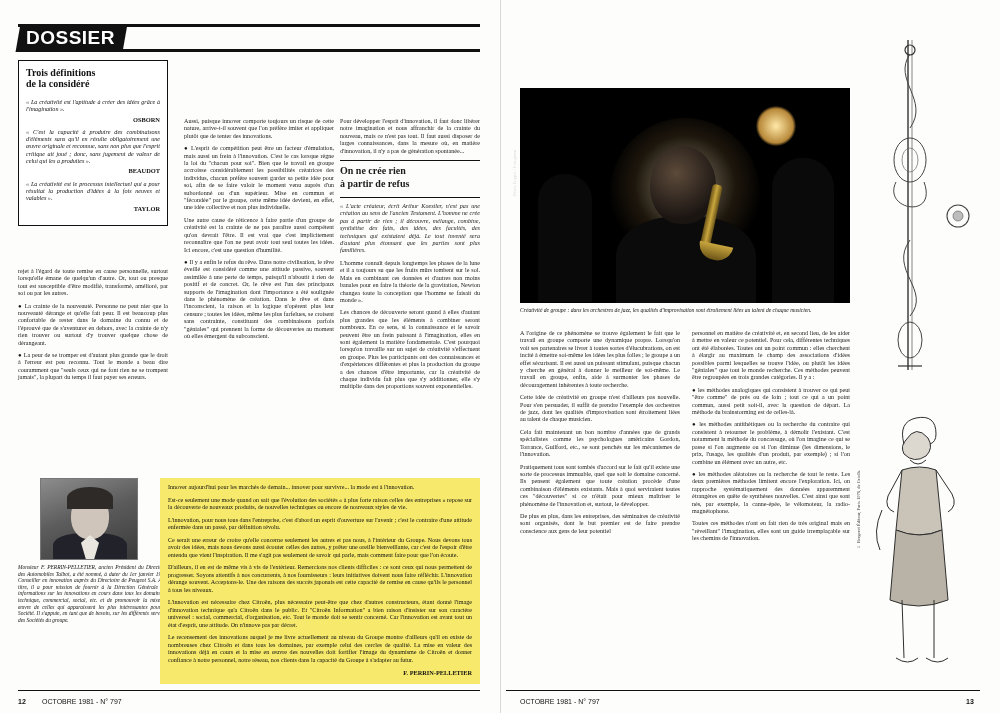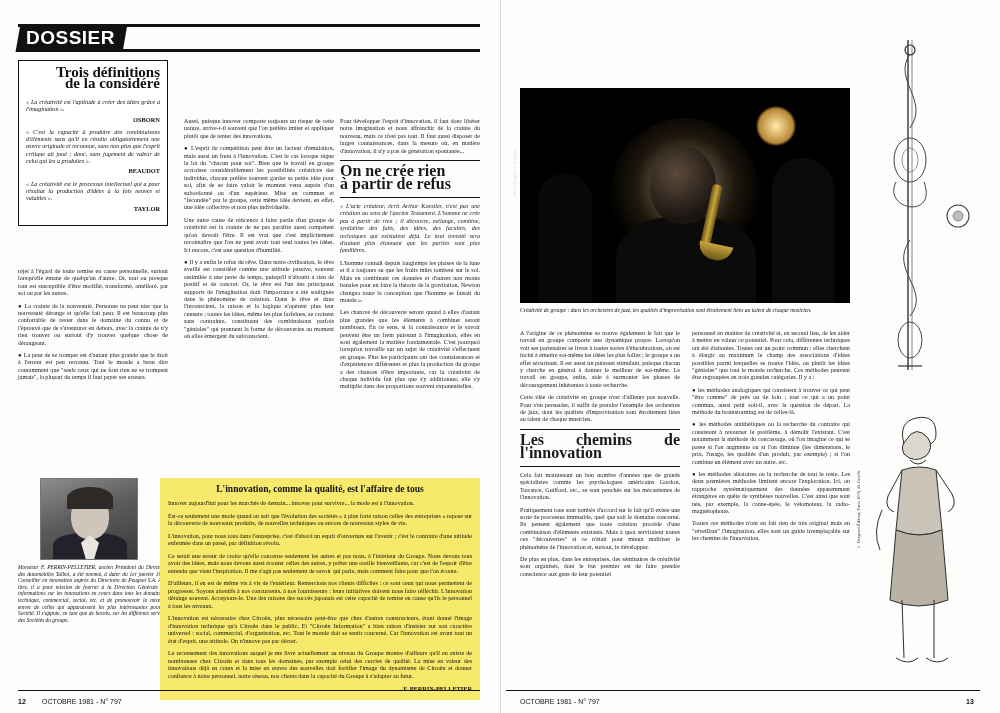--- a/index.html
+++ b/index.html
@@ -14,39 +14,39 @@
   .dossier-tab{position:absolute;left:0;top:0;height:28px;padding:0 10px 0 8px;
       background:#111;color:#fff;font-family:"Liberation Sans",sans-serif;font-weight:bold;
       font-size:19px;letter-spacing:.5px;line-height:28px;
       transform:skewX(-10deg);}
   .dossier-tab span{display:inline-block;transform:skewX(10deg);}
   
   .col{position:absolute;font-size:6.1px;line-height:7.4px;text-align:justify;color:#1a1a1a;}
   .col p{margin:0 0 5px 0;}
   
   .defbox{position:absolute;left:18px;top:60px;width:150px;border:1px solid #111;padding:6px 7px 7px 7px;box-sizing:border-box;background:#fff;}
-  .defbox h2{margin:0 0 10px 0;font-family:"Liberation Serif",serif;font-weight:bold;font-size:15px;text-align:right;line-height:11px;}
+  .defbox h2{margin:0 0 10px 0;font-family:"Liberation Serif",serif;font-weight:bold;font-size:10px;text-align:left;line-height:11px;}
   .defbox .entry{font-style:italic;font-size:6.1px;line-height:7.3px;text-align:justify;margin-bottom:6px;}
   .defbox .author{font-style:normal;font-weight:bold;font-size:6.4px;text-align:right;display:block;margin-top:2px;}
   
   .portrait-wrap{position:absolute;left:18px;top:478px;width:150px;}
   .portrait{width:96px;height:80px;background:linear-gradient(160deg,#8d8d8d 0%,#5c5c5c 45%,#3a3a3a 100%);position:relative;margin:0 auto 4px 22px;overflow:hidden;border:1px solid #777;}
   .portrait .face{position:absolute;left:30px;top:14px;width:38px;height:46px;border-radius:50% 50% 45% 45%;background:#cfc5ba;}
   .portrait .hair{position:absolute;left:26px;top:8px;width:46px;height:22px;border-radius:50% 50% 0 0;background:#2d2a27;}
   .portrait .suit{position:absolute;left:12px;top:54px;width:74px;height:30px;background:#22222a;border-radius:40% 40% 0 0;}
   .portrait .shirt{position:absolute;left:40px;top:56px;width:18px;height:26px;background:#e9e6e0;clip-path:polygon(50% 0,100% 30%,70% 100%,30% 100%,0 30%);}
   .portrait-cap{font-size:5.4px;line-height:6.6px;text-align:justify;font-style:italic;}
   
   .yellowbox{position:absolute;left:160px;top:478px;width:320px;background:#f6e96b;padding:6px 8px 8px 8px;box-sizing:border-box;}
   .yellowbox h3{margin:0 0 5px 0;font-family:"Liberation Sans",serif;font-weight:bold;font-size:9.5px;text-align:center;line-height:11px;font-family:"Liberation Serif",serif;}
   .yellowbox p{margin:0 0 5px 0;font-size:6.1px;line-height:7.5px;text-align:justify;}
   .yellowbox .sig{text-align:right;font-weight:bold;font-size:6.3px;margin-top:4px;}
   
   .head-rule{border-top:1px solid #111;border-bottom:1px solid #111;padding:3px 0;margin:0 0 5px 0;}
-  .sec-title{font-family:"Liberation Serif",serif;font-weight:bold;font-size:16px;line-height:13px;margin:0 0 4px 0;}
+  .sec-title{font-family:"Liberation Serif",serif;font-weight:bold;font-size:10px;line-height:13px;margin:0 0 4px 0;}
   
   .photo{position:absolute;left:520px;top:88px;width:330px;height:215px;background:#000;overflow:hidden;}
   .photo .glow{position:absolute;left:90px;top:30px;width:150px;height:150px;border-radius:50%;
      background:radial-gradient(circle at 50% 45%, rgba(255,240,200,.55), rgba(120,90,50,.25) 45%, rgba(0,0,0,0) 70%);}
   .photo .headfig{position:absolute;left:130px;top:58px;width:66px;height:78px;border-radius:50% 50% 46% 46%;
      background:radial-gradient(circle at 40% 35%, #5c4a3a, #1b1512 70%);}
   .photo .shoulders{position:absolute;left:96px;top:128px;width:140px;height:90px;border-radius:45% 45% 0 0;background:#0b0b0b;}
   .photo .sax{position:absolute;left:186px;top:96px;width:10px;height:66px;background:linear-gradient(90deg,#6b5418,#c9a63d,#6b5418);transform:rotate(12deg);border-radius:4px;}
   .photo .sax2{position:absolute;left:178px;top:156px;width:34px;height:16px;background:linear-gradient(180deg,#c9a63d,#6b5418);border-radius:0 0 16px 16px;transform:rotate(12deg);}
   .photo .figl{position:absolute;left:18px;top:86px;width:54px;height:128px;background:#090909;border-radius:26px 26px 0 0;}
@@ -127,21 +127,20 @@
     <div class="portrait">
       <div class="suit"></div>
       <div class="face"></div>
       <div class="hair"></div>
       <div class="shirt"></div>
     </div>
     <div class="portrait-cap">Monsieur F. PERRIN-PELLETIER, ancien Président du Directoire des Automobiles Talbot, a été nommé, à dater du 1er janvier 1981, Conseiller en innovation auprès du Directoire de Peugeot S.A. A ce titre, il a pour mission de fournir à la Direction Générale des informations sur les innovations en cours dans tous les domaines : technique, commercial, social, etc. et de promouvoir la mise en œuvre de celles qui apparaissent les plus intéressantes pour la Société. Il s'appuie, en tant que de besoin, sur les différents services des Sociétés du groupe.</div>
   </div>
 
   <div class="yellowbox">
-    <h3>L'innovation, comme la qualité, est l'affaire de tous</h3>
     <p>Innover aujourd'hui pour les marchés de demain... innover pour survivre... la mode est à l'innovation.</p>
     <p>Est-ce seulement une mode quand on sait que l'évolution des sociétés « à plus forte raison celles des entreprises » repose sur la découverte de nouveaux produits, de nouvelles techniques ou encore de nouveaux styles de vie.</p>
     <p>L'innovation, pour nous tous dans l'entreprise, c'est d'abord un esprit d'ouverture sur l'avenir ; c'est le contraire d'une attitude enfermée dans un passé, par définition révolu.</p>
     <p>Ce serait une erreur de croire qu'elle concerne seulement les autres et pas nous, à l'intérieur du Groupe. Nous devons tous avoir des idées, mais nous devons aussi écouter celles des autres, y prêter une oreille bienveillante, car c'est de l'espoir d'être entendu que vient l'inspiration. Il me s'agit pas seulement de savoir qui parle, mais comment faire pour que l'on écoute.</p>
     <p>D'ailleurs, il en est de même vis à vis de l'extérieur. Remercions nos clients difficiles : ce sont ceux qui nous permettent de progresser. Soyons attentifs à nos concurrents, à nos fournisseurs : leurs initiatives doivent nous faire réfléchir. L'innovation dérange souvent. Acceptons-le. Une des raisons des succès japonais est cette capacité de remise en cause qu'ils le personnel à tous les niveaux.</p>
     <p>L'innovation est nécessaire chez Citroën, plus nécessaire peut-être que chez d'autres constructeurs, étant donné l'image d'innovation technique qu'a Citroën dans le public. Et "Citroën Information" a bien raison d'insister sur son caractère universel : social, commercial, d'organisation, etc. Tout le monde doit se sentir concerné. Car l'innovation est avant tout un état d'esprit, une attitude. On n'innove pas par décret.</p>
     <p>Le recensement des innovations auquel je me livre actuellement au niveau du Groupe montre d'ailleurs qu'il en existe de nombreuses chez Citroën et dans tous les domaines, par exemple celui des cercles de qualité. La mise en valeur des innovations déjà en cours et la mise en œuvre des nouvelles doit fortifier l'image du dynamisme de Citroën et donner confiance à notre personnel, notre réseau, nos clients dans la capacité du Groupe à s'adapter au futur.</p>
     <div class="sig">F. PERRIN-PELLETIER</div>
   </div>
 
@@ -156,23 +155,20 @@
     <div class="sax"></div>
     <div class="sax2"></div>
     <div class="spotlight"></div>
   </div>
   <div class="photo-credit">Denis Poppel / Fotogram</div>
   <div class="photo-cap">Créativité de groupe : dans les orchestres de jazz, les qualités d'improvisation sont étroitement liées au talent de chaque musicien.</div>
 
   <div class="col" style="left:520px;top:330px;width:160px;">
     <p>A l'origine de ce phénomène se trouve également le fait que le travail en groupe comporte une dynamique propre. Lorsqu'on voit ses partenaires se livrer à toutes sortes d'élucubrations, on est incité à émettre soi-même les idées les plus folles ; le groupe a un effet sécurisant. Il est aussi un puissant stimulant, puisque chacun y cherche en général à donner le meilleur de soi-même. Le travail en groupe, enfin, aide à surmonter les phases de découragement inhérentes à toute recherche.</p>
     <p>Cette idée de créativité en groupe n'est d'ailleurs pas nouvelle. Pour s'en persuader, il suffit de prendre l'exemple des orchestres de jazz, dont les qualités d'improvisation sont étroitement liées au talent de chaque musicien.</p>
-    <div class="head-rule">
-      <div class="sec-title">Les chemins de l'innovation</div>
-    </div>
     <p>Cela fait maintenant un bon nombre d'années que de grands spécialistes comme les psychologues américains Gordon, Torrance, Guilford, etc., se sont penchés sur les mécanismes de l'innovation.</p>
     <p>Pratiquement tous sont tombés d'accord sur le fait qu'il existe une sorte de processus immuable, quel que soit le domaine concerné. Ils pensent également que toute création procède d'une combinaison d'éléments existants. Mais à quoi serviraient toutes ces "découvertes" si ce n'était pour mieux maîtriser le phénomène de l'innovation et, surtout, le développer.</p>
     <p>De plus en plus, dans les entreprises, des séminaires de créativité sont organisés, dont le but premier est de faire prendre conscience aux gens de leur potentiel</p>
   </div>
 
   <div class="col" style="left:692px;top:330px;width:158px;">
     <p>personnel en matière de créativité et, en second lieu, de les aider à mettre en valeur ce potentiel. Pour cela, différentes techniques ont été élaborées. Toutes ont un point commun : elles cherchent à élargir au maximum le champ des associations d'idées possibles parmi lesquelles se trouve l'idée, ou plutôt les idées "géniales" que tout le monde recherche. Ces méthodes peuvent être regroupées en trois grandes catégories. Il y a :</p>
     <p>● les méthodes analogiques qui consistent à trouver ce qui peut "être comme" de près ou de loin ; tout ce qui a un point commun, aussi petit soit-il, avec la question de départ. La méthode du brainstorming est de celles-là.</p>
     <p>● les méthodes antithétiques ou la recherche du contraire qui consistent à retourner le problème, à démolir l'existant. C'est notamment la méthode du concassage, où l'on imagine ce qui se passe si l'on augmente ou si l'on diminue (les dimensions, le prix, l'usage, les qualités d'un produit, par exemple) ; si l'on combine un élément avec un autre, etc.</p>
     <p>● les méthodes aléatoires ou la recherche de tout le reste. Les deux premières méthodes limitent encore l'exploration. Ici, on rapproche systématiquement des données apparemment étrangères en quête de synthèses nouvelles. C'est ainsi que sont nés, par exemple, la canne-épée, le vélomoteur, la radio-magnétophone.</p>

